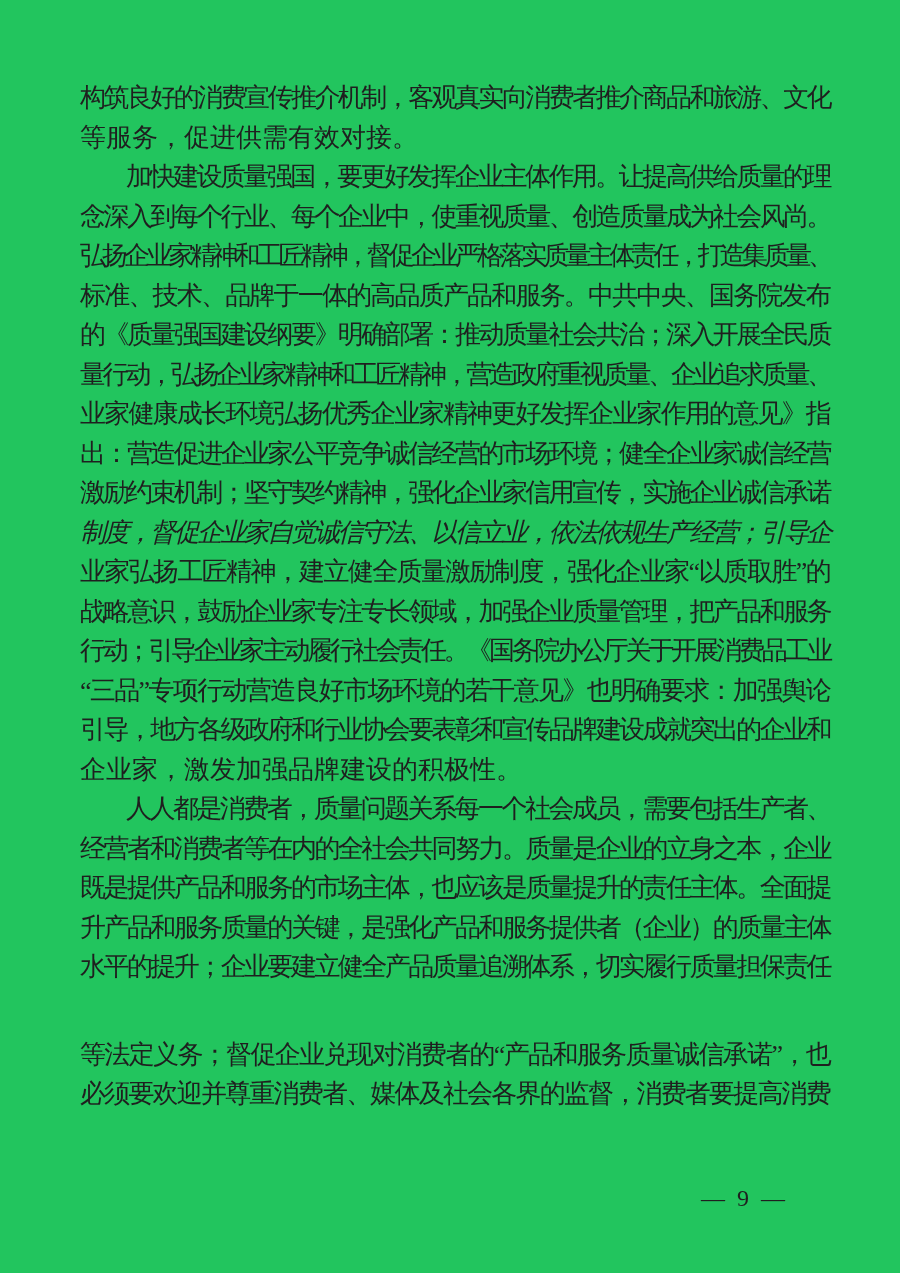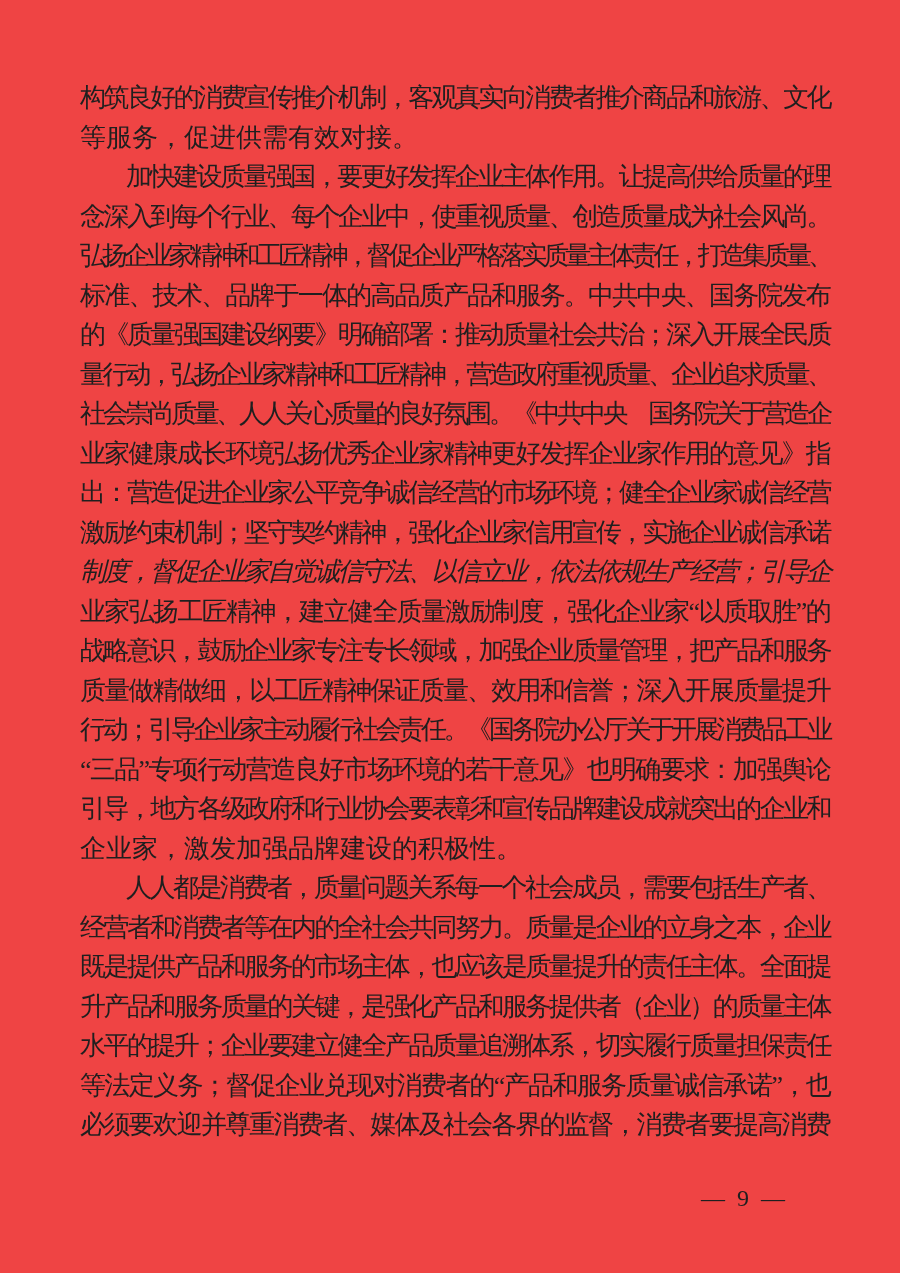--- a/index.html
+++ b/index.html
@@ -7,21 +7,21 @@
     padding: 0;
     width: 900px;
     height: 1273px;
     background: #ffffff;
     overflow: hidden;
   }
   .page {
     position: relative;
     width: 900px;
     height: 1273px;
-    background: #ef4444;
+    background: #22c55e;
     font-family: "Liberation Serif", "DejaVu Serif", serif;
     color: #1f1f1f;
   }
   .text-block {
     position: absolute;
     left: 80px;
     top: 78px;
     width: 750px;
   }
   .para { margin: 0; padding: 0; }
@@ -55,37 +55,35 @@
         <div class="line" style="letter-spacing: -2.5625px;">构筑良好的消费宣传推介机制，客观真实向消费者推介商品和旅游、文化</div>
         <div class="line end">等服务，促进供需有效对接。</div>
       </div>
       <div class="para">
         <div class="line indent" style="letter-spacing: -2.53333px;">加快建设质量强国，要更好发挥企业主体作用。让提高供给质量的理</div>
         <div class="line" style="letter-spacing: -2.5625px;">念深入到每个行业、每个企业中，使重视质量、创造质量成为社会风尚。</div>
         <div class="line" style="letter-spacing: -3.94118px;">弘扬企业家精神和工匠精神，督促企业严格落实质量主体责任，打造集质量、</div>
         <div class="line" style="letter-spacing: -1.80645px;">标准、技术、品牌于一体的高品质产品和服务。中共中央、国务院发布</div>
         <div class="line" style="letter-spacing: -2.5625px;">的《质量强国建设纲要》明确部署：推动质量社会共治；深入开展全民质</div>
         <div class="line" style="letter-spacing: -3.27273px;">量行动，弘扬企业家精神和工匠精神，营造政府重视质量、企业追求质量、</div>
-        <div class="line" style="letter-spacing: -3.27273px;">社会崇尚质量、人人关心质量的良好氛围。《中共中央　国务院关于营造企</div>
         <div class="line" style="letter-spacing: -1.80645px;">业家健康成长环境弘扬优秀企业家精神更好发挥企业家作用的意见》指</div>
         <div class="line" style="letter-spacing: -2.5625px;">出：营造促进企业家公平竞争诚信经营的市场环境；健全企业家诚信经营</div>
         <div class="line" style="letter-spacing: -2.5625px;">激励约束机制；坚守契约精神，强化企业家信用宣传，实施企业诚信承诺</div>
         <div class="line" style="letter-spacing: -2.5625px; font-style: italic;">制度，督促企业家自觉诚信守法、以信立业，依法依规生产经营；引导企</div>
         <div class="line" style="letter-spacing: -1.65625px;">业家弘扬工匠精神，建立健全质量激励制度，强化企业家“以质取胜”的</div>
         <div class="line" style="letter-spacing: -2.5625px;">战略意识，鼓励企业家专注专长领域，加强企业质量管理，把产品和服务</div>
-        <div class="line" style="letter-spacing: -1.80645px;">质量做精做细，以工匠精神保证质量、效用和信誉；深入开展质量提升</div>
         <div class="line" style="letter-spacing: -3.27273px;">行动；引导企业家主动履行社会责任。《国务院办公厅关于开展消费品工业</div>
         <div class="line" style="letter-spacing: -1.65625px;">“三品”专项行动营造良好市场环境的若干意见》也明确要求：加强舆论</div>
         <div class="line" style="letter-spacing: -2.5625px;">引导，地方各级政府和行业协会要表彰和宣传品牌建设成就突出的企业和</div>
         <div class="line end">企业家，激发加强品牌建设的积极性。</div>
       </div>
       <div class="para">
         <div class="line indent" style="letter-spacing: -2.53333px;">人人都是消费者，质量问题关系每一个社会成员，需要包括生产者、</div>
         <div class="line" style="letter-spacing: -2.5625px;">经营者和消费者等在内的全社会共同努力。质量是企业的立身之本，企业</div>
         <div class="line" style="letter-spacing: -2.5625px;">既是提供产品和服务的市场主体，也应该是质量提升的责任主体。全面提</div>
         <div class="line" style="letter-spacing: -2.5625px;">升产品和服务质量的关键，是强化产品和服务提供者（企业）的质量主体</div>
         <div class="line" style="letter-spacing: -2.5625px;">水平的提升；企业要建立健全产品质量追溯体系，切实履行质量担保责任</div>
-        <div class="line" style="letter-spacing: -1.65625px;">等法定义务；督促企业兑现对消费者的“产品和服务质量诚信承诺”，也</div>
+        <div class="line" style="letter-spacing: -1.65625px; margin-top: 48px;">等法定义务；督促企业兑现对消费者的“产品和服务质量诚信承诺”，也</div>
         <div class="line" style="letter-spacing: -1.80645px;">必须要欢迎并尊重消费者、媒体及社会各界的监督，消费者要提高消费</div>
       </div>
     </div>
   <div class="footer">— 9 —</div>
 </div>
 
 </body></html>

